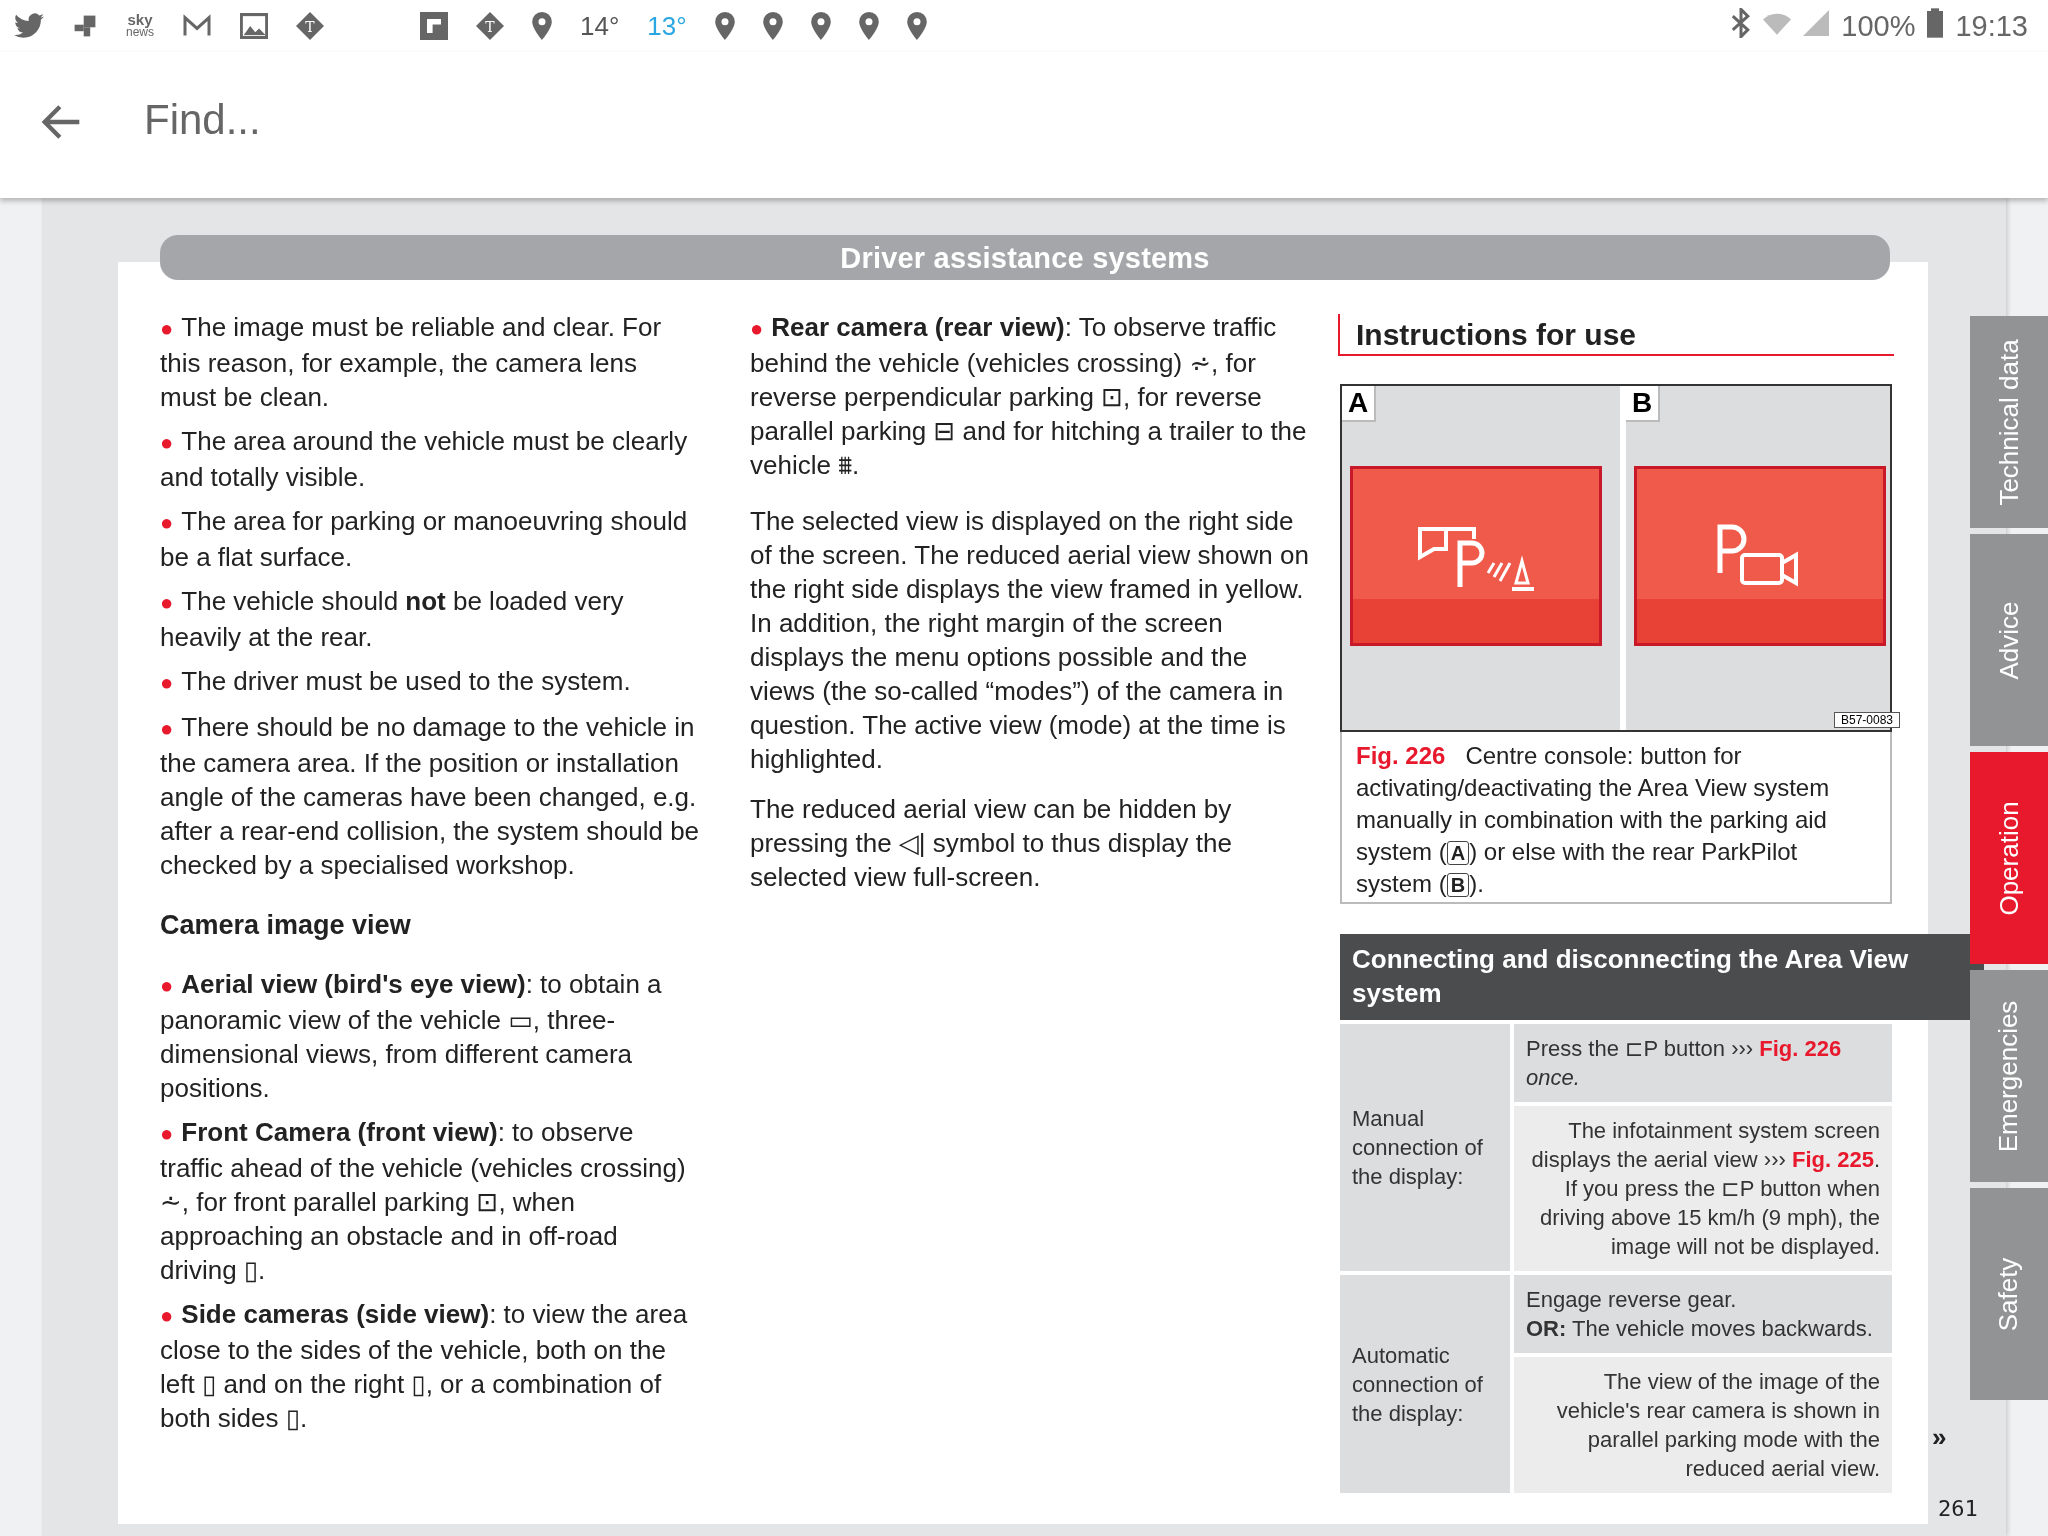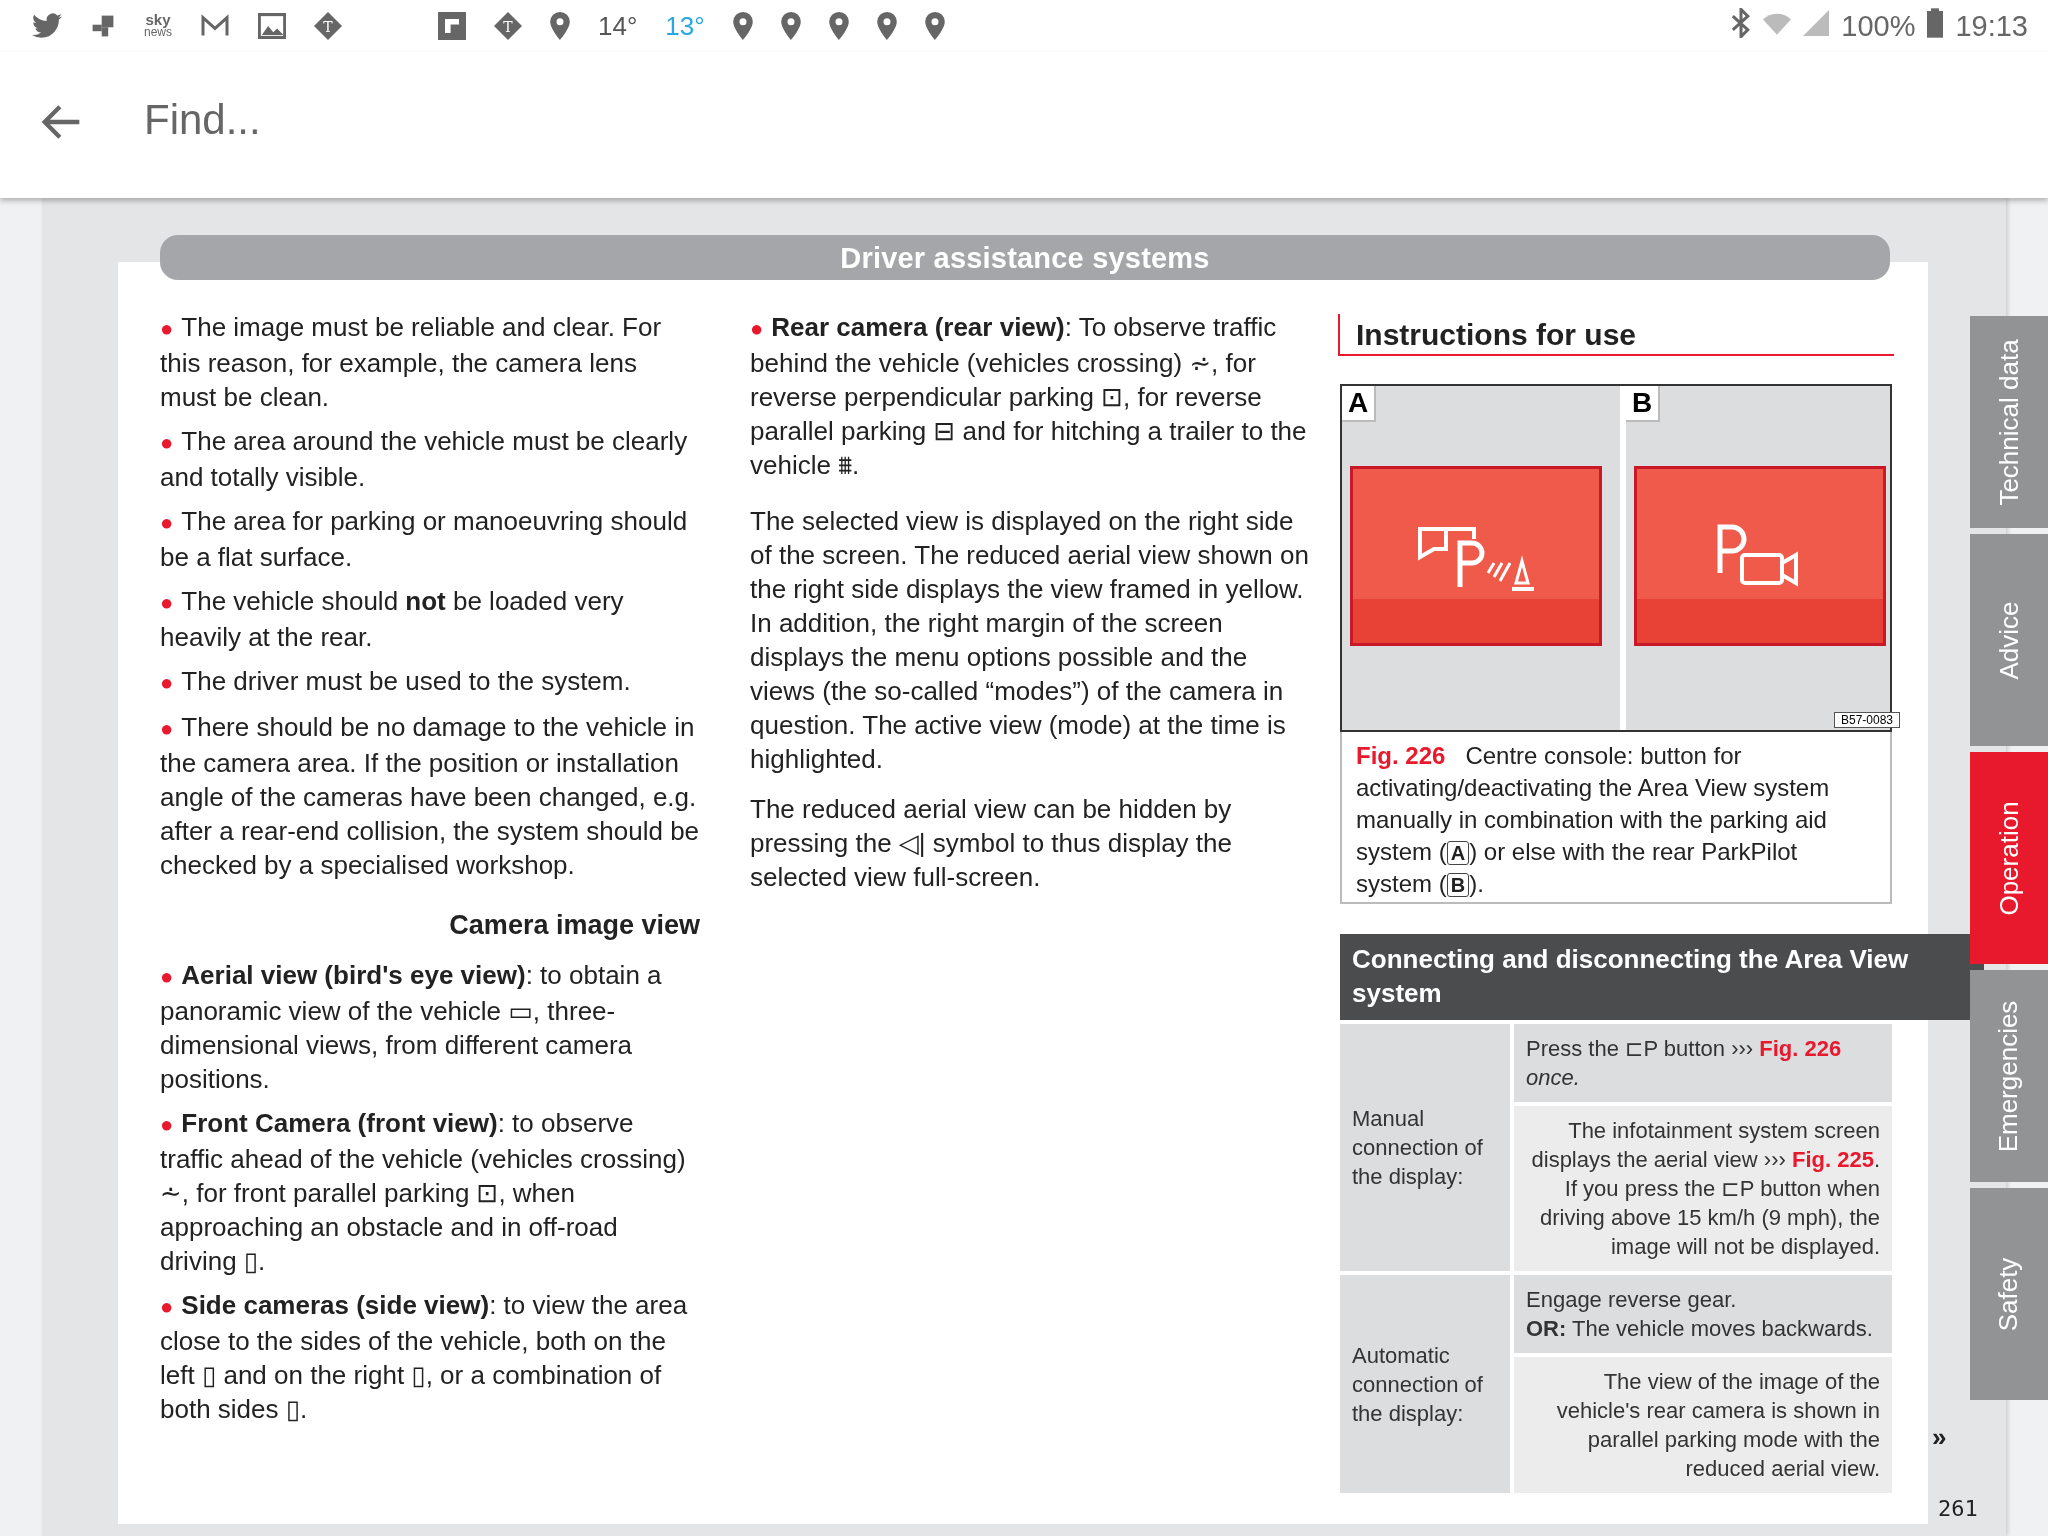--- a/index.html
+++ b/index.html
@@ -1,36 +1,36 @@
 <!DOCTYPE html>
 <html><head>
 <meta charset="utf-8">
 <style>
   html,body{margin:0;padding:0;}
   body{width:2048px;height:1536px;overflow:hidden;background:#f0f1f3;font-family:"Liberation Sans","DejaVu Sans",sans-serif;position:relative;}
   .statusbar{position:absolute;left:0;top:0;width:2048px;height:52px;background:#fff;color:#666;}
-  .sb-left{position:absolute;left:32px;top:8px;display:flex;align-items:center;gap:28px;height:36px;}
+  .sb-left{position:absolute;left:14px;top:8px;display:flex;align-items:center;gap:28px;height:36px;}
   .sb-icon{display:inline-flex;align-items:center;justify-content:center;height:32px;color:#666;font-size:28px;}
   .sb-temp{font-size:26px;color:#555;font-family:"Liberation Sans",sans-serif;}
   .sb-temp2{font-size:26px;color:#2aa7e0;}
   .sb-right{position:absolute;right:20px;top:8px;display:flex;align-items:center;gap:12px;height:36px;font-size:29px;color:#666;}
   .appbar{position:absolute;left:0;top:52px;width:2048px;height:146px;background:#fff;box-shadow:0 3px 5px rgba(0,0,0,0.25);z-index:3;}
   .back-btn{position:absolute;left:36px;top:44px;width:52px;height:52px;cursor:pointer;}
   .find-title{position:absolute;left:144px;top:44px;font-size:42px;color:#666;}
   .viewer{position:absolute;left:0;top:198px;width:2048px;height:1338px;background:#f0f1f3;}
   .page{position:absolute;left:42px;top:0;width:1964px;height:1338px;background:#e4e5e7;box-shadow:2px 0 4px rgba(0,0,0,0.15);}
   .page-white{position:absolute;left:76px;top:64px;width:1810px;height:1262px;background:#fff;}
   .header-band{position:absolute;left:118px;top:37px;width:1730px;height:45px;background:#a5a6a9;color:#fff;font-weight:bold;font-size:29px;text-align:center;line-height:46px;font-family:"Liberation Sans",sans-serif;letter-spacing:0.2px;border-radius:18px;}
   .col{position:absolute;font-size:26px;line-height:34px;color:#222;}
   .col p{margin:0 0 10px 0;}
   .bullet{color:#e8192c;font-size:22px;margin-right:8px;}
   .b{font-weight:bold;}
   .col1{left:118px;top:112px;width:540px;}
   .col2{left:708px;top:112px;width:560px;}
-  .subhead{font-weight:bold;font-size:27px;margin:26px 0 16px 0;text-align:right;}
+  .subhead{font-weight:bold;font-size:27px;margin:26px 0 25px 0;}
   .instr-title{position:absolute;left:1296px;top:116px;width:556px;height:42px;border-left:2px solid #e8192c;border-bottom:2px solid #e8192c;font-weight:bold;font-size:30px;padding-left:16px;line-height:42px;color:#222;box-sizing:border-box;}
   .figure{position:absolute;left:1298px;top:186px;width:552px;height:348px;border:2px solid #333;background:#dcdddf;box-sizing:border-box;}
   .fig-half{position:absolute;top:0;width:276px;height:344px;}
   .fig-a{left:0;} .fig-b{left:278px;border-left:6px solid #fff;}
   .fig-label{position:absolute;left:0;top:0;width:32px;height:34px;background:#fff;border-right:2px solid #bbb;border-bottom:2px solid #bbb;font-weight:bold;font-size:28px;text-align:center;line-height:34px;}
   .red-btn{position:absolute;left:8px;top:80px;width:252px;height:180px;background:linear-gradient(#f05a4a 0,#f05a4a 75%,#e84237 75%);border:3px solid #c91828;box-sizing:border-box;display:flex;align-items:center;justify-content:center;}
   .fig-code{position:absolute;right:2px;bottom:2px;background:#fff;border:1px solid #555;font-size:12px;padding:0 6px;}
   .caption{position:absolute;left:1298px;top:534px;width:552px;height:172px;border:2px solid #bbb;border-top:none;box-sizing:border-box;padding:8px 14px;font-size:24px;line-height:32px;color:#222;}
   .fig-ref{color:#e8192c;font-weight:bold;}
   .boxed{display:inline-block;border:1.5px solid #444;border-radius:3px;padding:0 3px;font-weight:bold;font-size:20px;line-height:22px;}

